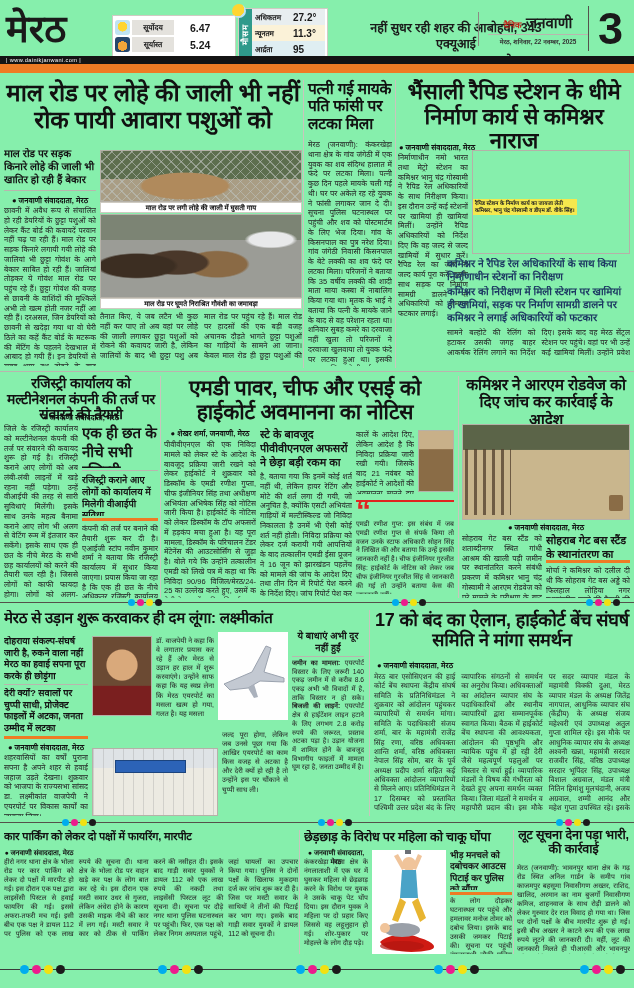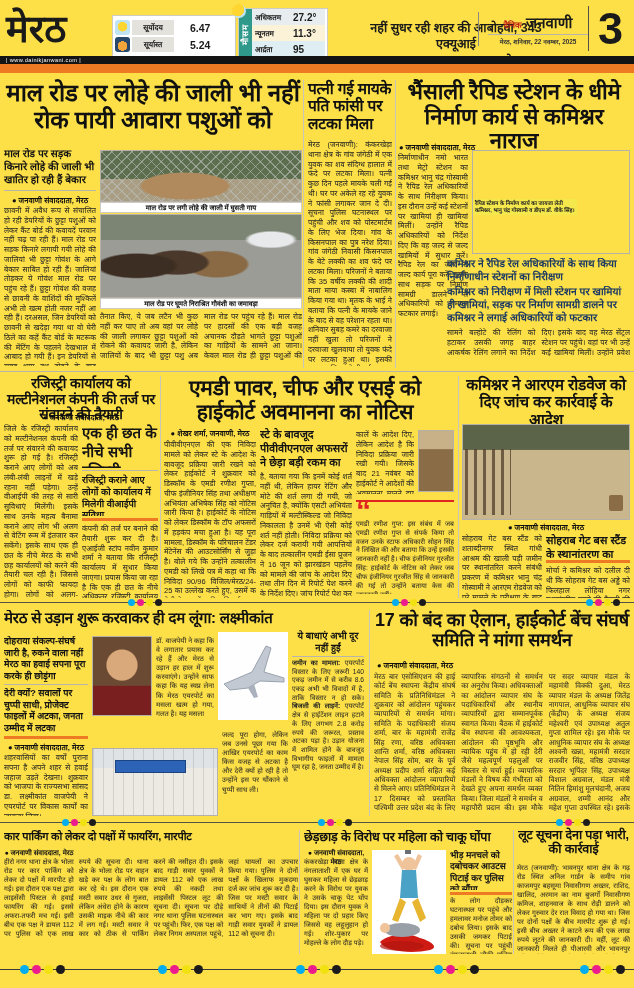--- a/index.html
+++ b/index.html
@@ -1,16 +1,16 @@
 <!DOCTYPE html>
 <html><head>
 <meta charset="utf-8">
 <style>
   html,body{margin:0;padding:0;background:#e8e6e0;}
-  .page{position:relative;width:634px;height:988px;background:#fde047;margin:0 auto;overflow:hidden;
+  .page{position:relative;width:634px;height:988px;background:#86efac;margin:0 auto;overflow:hidden;
         font-family:"Liberation Sans","DejaVu Sans",sans-serif;color:#1a1a1a;}
   .abs{position:absolute;}
   .hl{font-weight:800;color:#111;line-height:1.12;text-align:center;letter-spacing:-0.2px;}
   .hl-left{text-align:left;}
   .body{font-size:7.5px;line-height:1.3;text-align:justify;color:#222;overflow:hidden;}
   .byline{font-size:7.6px;font-weight:bold;text-align:center;color:#111;}
   .sub{font-weight:bold;color:#141414;line-height:1.25;overflow:hidden;}
   .navy{color:#1d3a63;}
   .orange-rule{background:#ee7b24;height:3px;}
   .thin-rule{background:#b9b5ae;height:1px;}

